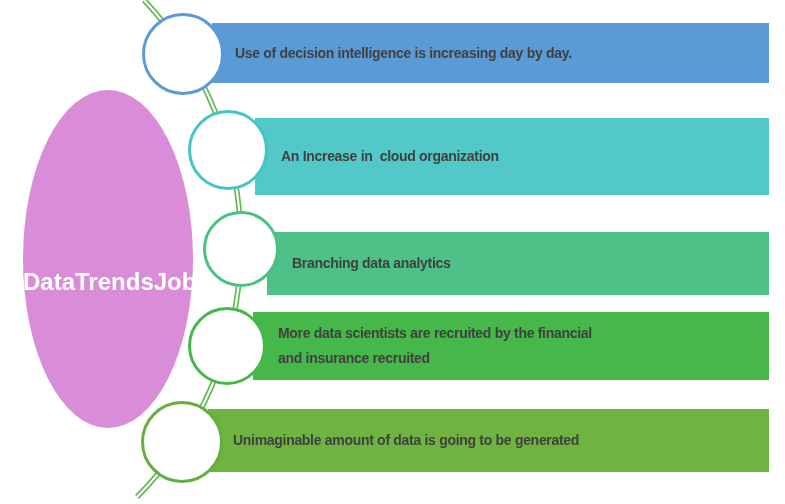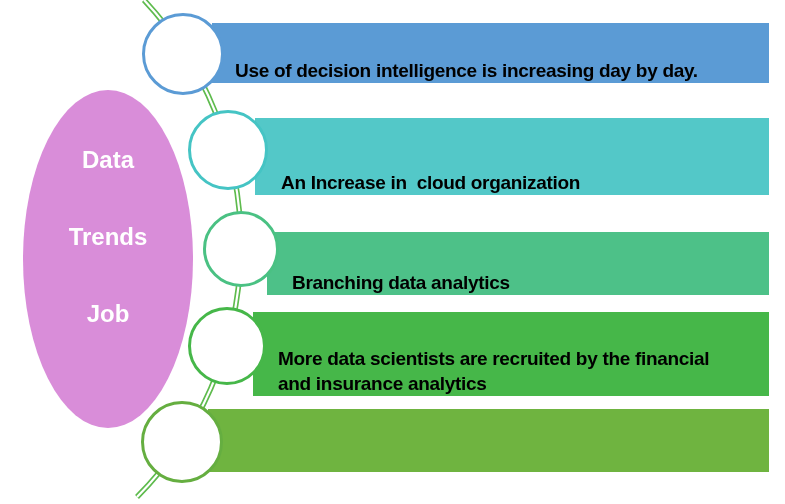--- a/index.html
+++ b/index.html
@@ -4,45 +4,45 @@
 <style>
   html,body{margin:0;padding:0;background:#fff;}
   #canvas{
     position:relative;width:785px;height:504px;overflow:hidden;
     background:#fff;font-family:"Liberation Sans",sans-serif;
   }
   
   #connector-svg{position:absolute;left:0;top:0;z-index:1;pointer-events:none;}
   
   .bar{
-    position:absolute;z-index:2;display:flex;flex-direction:column;justify-content:flex-end;
-    color:#000000;font-weight:bold;font-size:19px;letter-spacing:-0.3px;line-height:25px;
+    position:absolute;z-index:2;display:flex;flex-direction:column;justify-content:center;
+    color:#404040;font-weight:bold;font-size:14px;letter-spacing:-0.3px;line-height:25px;
   }
   .bar .line{white-space:pre;}
   .bar1{left:212px;top:23px;width:557px;height:60px;padding-left:23px;box-sizing:border-box;}
   .bar2{left:255px;top:118px;width:514px;height:77px;padding-left:26px;box-sizing:border-box;}
   .bar3{left:267px;top:232px;width:502px;height:63px;padding-left:25px;box-sizing:border-box;}
-  .bar4{left:253px;top:312px;width:516px;height:84px;padding-left:25px;box-sizing:border-box;}
+  .bar4{left:253px;top:312px;width:516px;height:68px;padding-left:25px;box-sizing:border-box;}
   .bar5{left:208px;top:409px;width:561px;height:63px;padding-left:25px;box-sizing:border-box;}
   
   .node{
     position:absolute;z-index:3;background:#fff;border-radius:50%;
     border:3px solid #999;box-sizing:border-box;
   }
   .c1{left:142px;top:13px;width:82px;height:82px;}
   .c2{left:188px;top:110px;width:80px;height:80px;}
   .c3{left:203px;top:211px;width:76px;height:76px;}
   .c4{left:188px;top:307px;width:78px;height:78px;}
   .c5{left:141px;top:401px;width:82px;height:82px;}
   
   .ellipse{
     position:absolute;z-index:4;left:23px;top:90px;width:170px;height:338px;
-    border-radius:50%;display:flex;flex-direction:column;align-items:center;
+    border-radius:50%;display:flex;flex-direction:row;align-items:center;
     padding-top:45px;box-sizing:border-box;
-    color:#fff;font-weight:bold;font-size:24px;line-height:49px;text-align:right;gap:28px;
+    color:#fff;font-weight:bold;font-size:24px;line-height:49px;text-align:right;
   }
 </style>
 </head>
 <body>
 
 <div id="canvas">
 
   <svg id="connector-svg" width="785" height="504" viewBox="0 0 785 504">
     <path d="M 144 0 A 358 358 0 0 1 137 497" fill="none" stroke-width="5.5" stroke="#5EBB4D"></path>
     <path d="M 144 0 A 358 358 0 0 1 137 497" fill="none" stroke-width="2.2" stroke="#FFFFFF"></path>
@@ -55,24 +55,25 @@
   <div class="bar bar2" style="background-color: rgb(83, 200, 200);">
     <div class="line">An Increase in  cloud organization</div>
   </div>
 
   <div class="bar bar3" style="background-color: rgb(77, 193, 136);">
     <div class="line">Branching data analytics</div>
   </div>
 
   <div class="bar bar4" style="background-color: rgb(70, 183, 73);">
     <div class="line">More data scientists are recruited by the financial</div>
-    <div class="line">and insurance analytics</div>
+    <div class="line">and insurance recruited</div>
   </div>
 
   <div class="bar bar5" style="background-color: rgb(111, 180, 64);">
+    <div class="line">Unimaginable amount of data is going to be generated</div>
   </div>
 
   <div class="node c1" style="border-color: rgb(91, 155, 213);"></div>
   <div class="node c2" style="border-color: rgb(69, 196, 196);"></div>
   <div class="node c3" style="border-color: rgb(74, 193, 131);"></div>
   <div class="node c4" style="border-color: rgb(70, 183, 73);"></div>
   <div class="node c5" style="border-color: rgb(101, 174, 64);"></div>
 
   <div class="ellipse" style="background-color: rgb(217, 141, 217);">
     <div>Data</div>

